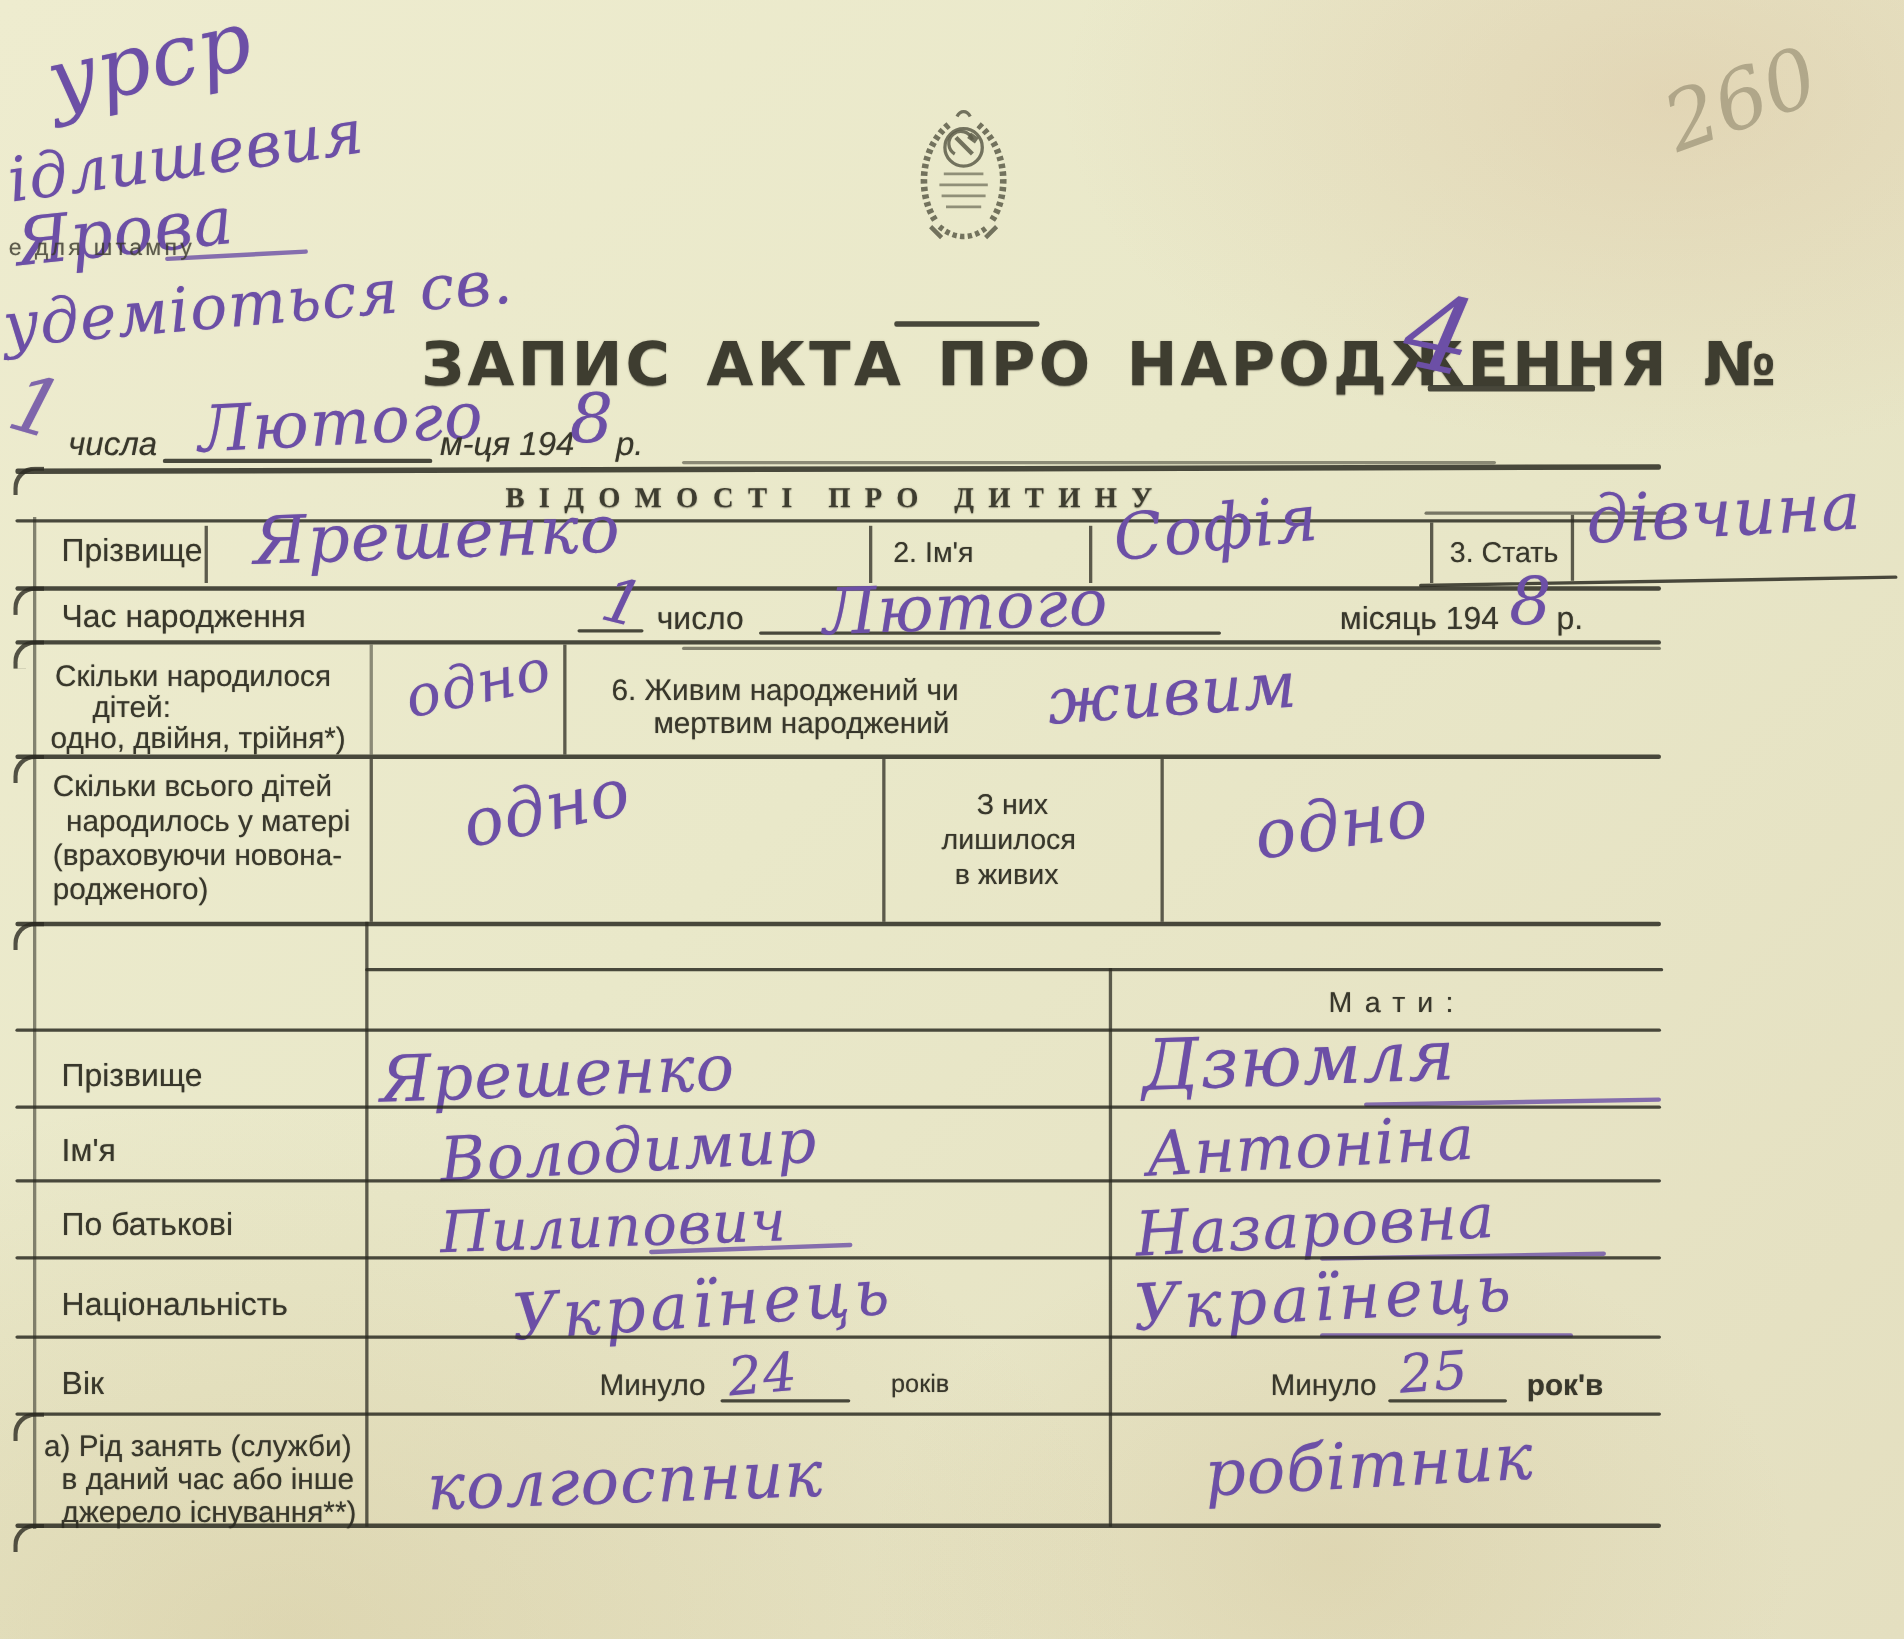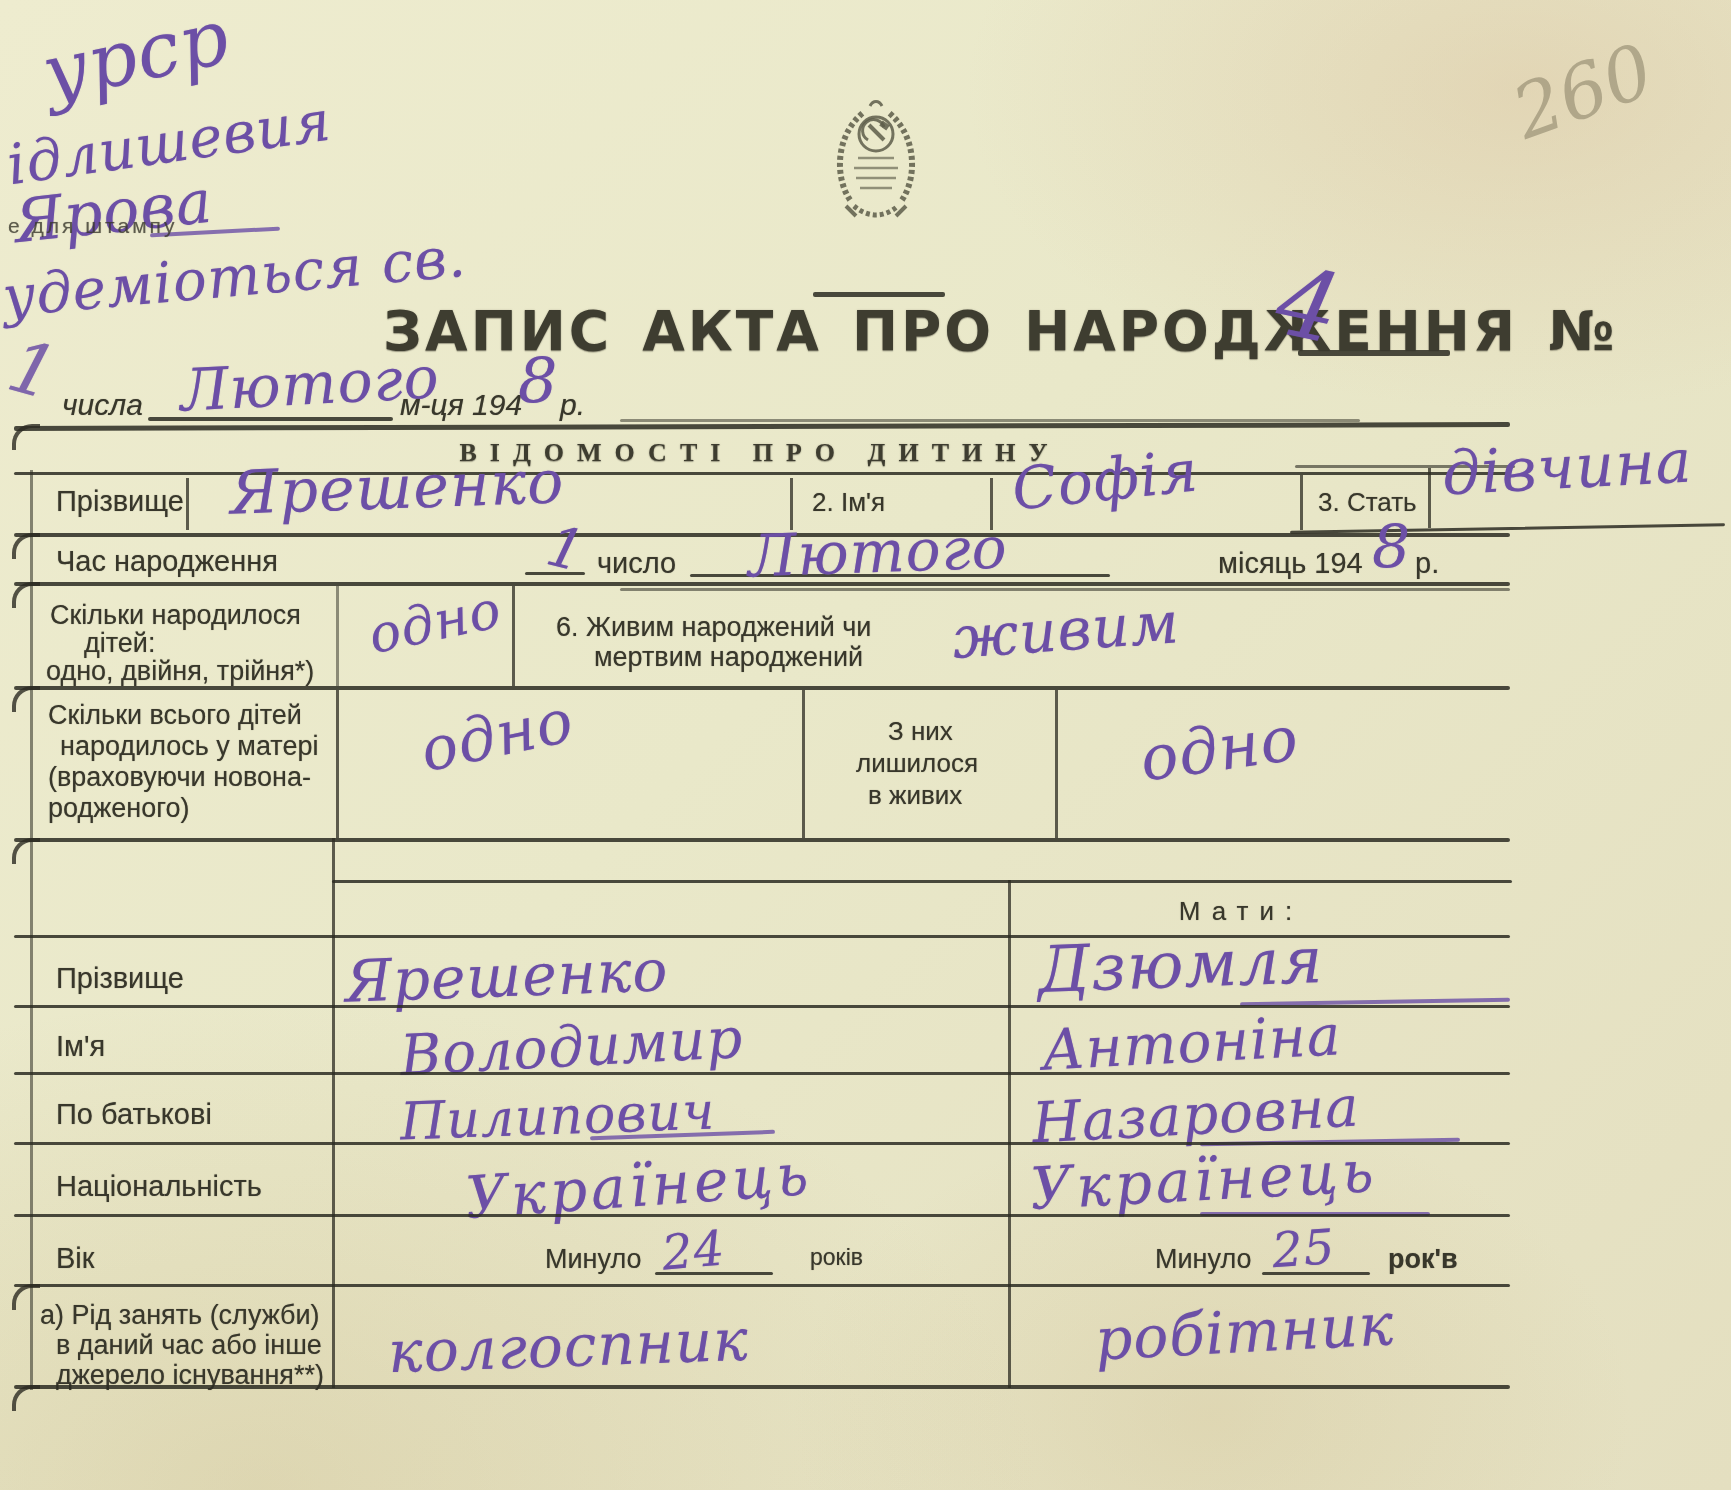--- a/index.html
+++ b/index.html
@@ -136,21 +136,21 @@
   <div class="a vline" style="left:1055px;top:690px;height:148px;"></div>
   <div class="a hw" style="left:1140px;top:712px;font-size:62px;transform:rotate(-8deg);">одно</div>
 
   <div class="a hline" style="left:14px;top:838px;width:1496px;height:4px;"></div>
   <div class="a hook" style="position:absolute;left:12px;top:838px;"></div>
 
   <div class="a hline" style="left:332px;top:880px;width:1180px;height:3px;"></div>
   <div class="a vline" style="left:332px;top:838px;height:550px;"></div>
   <div class="a vline" style="left:1008px;top:880px;height:508px;"></div>
 
-  <div class="a print ctr" style="left:1001px;top:896px;width:480px;font-size:26px;letter-spacing:11px;">Мати:</div>
+  <div class="a print ctr" style="left:1030px;top:896px;width:480px;font-size:26px;letter-spacing:11px;">Мати:</div>
   <div class="a hline" style="left:14px;top:935px;width:1496px;height:3px;"></div>
 
   <div class="a print" style="left:56px;top:962px;font-size:29px;">Прізвище</div>
   <div class="a hw" style="left:345px;top:942px;font-size:58px;transform:rotate(-2deg);">Ярешенко</div>
   <div class="a hw" style="left:1038px;top:928px;font-size:64px;transform:rotate(-2deg);">Дзюмля</div>
   <div class="a inkline" style="left:1240px;top:1000px;width:270px;height:4px;transform:rotate(-1deg);"></div>
   <div class="a hline" style="left:14px;top:1005px;width:1496px;height:3px;"></div>
 
   <div class="a print" style="left:56px;top:1030px;font-size:29px;">Ім'я</div>
   <div class="a hw" style="left:400px;top:1014px;font-size:56px;transform:rotate(-3deg);">Володимир</div>

